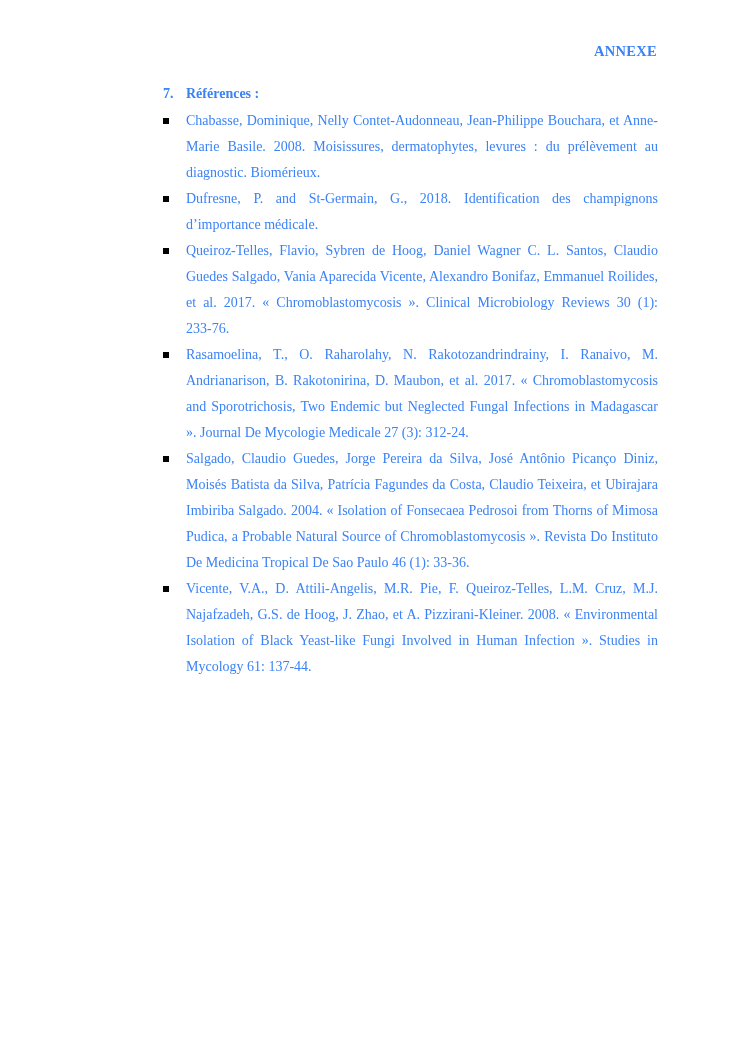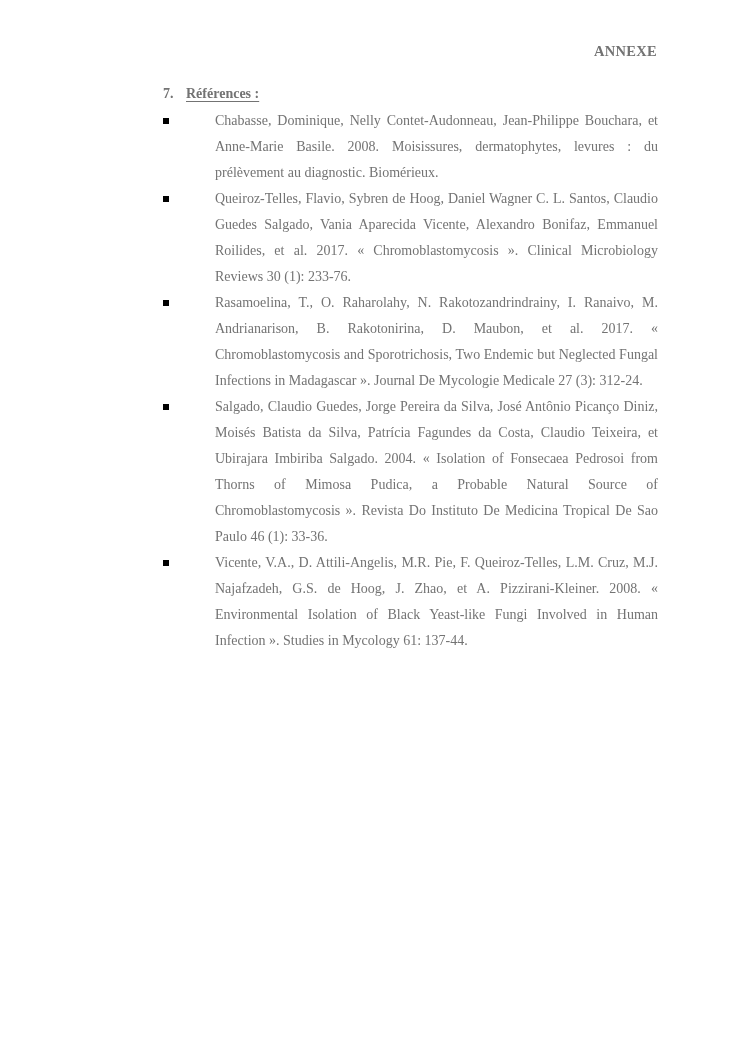--- a/index.html
+++ b/index.html
@@ -5,21 +5,21 @@
   html, body {
     margin: 0;
     padding: 0;
     background: #ffffff;
   }
   .page {
     position: relative;
     width: 745px;
     height: 741px;
     background: #ffffff;
-    color: #737373;
+    color: #3b82f6;
     font-family: "Liberation Serif", "DejaVu Serif", serif;
     font-size: 14px;
     overflow: hidden;
   }
   .annexe {
     position: absolute;
     top: 38px;
     right: 88px;
     font-weight: bold;
     font-size: 14.5px;
@@ -32,33 +32,31 @@
     left: 163px;
     display: flex;
     font-weight: bold;
     line-height: 26px;
   }
   .section-number {
     width: 23px;
     flex-shrink: 0;
   }
   .section-title {
-    text-decoration: underline;
     text-underline-offset: 3px;
   }
   .ref-list {
     position: absolute;
     top: 108px;
     left: 163px;
     width: 495px;
   }
   .ref-item {
     display: flex;
     align-items: flex-start;
-    gap: 29px;
   }
   .bullet-col {
     width: 23px;
     flex-shrink: 0;
   }
   .bullet-square {
     display: block;
     width: 6px;
     height: 6px;
     margin-top: 10px;
@@ -94,20 +92,26 @@
 
   <div class="ref-list">
 
     <div class="ref-item">
       <span class="bullet-col">
         <span class="bullet-square"></span>
       </span>
       <p class="ref-text">Chabasse, Dominique, Nelly Contet-Audonneau, Jean-Philippe Bouchara, et Anne-Marie Basile. 2008. Moisissures, dermatophytes, levures : du prélèvement au diagnostic. Biomérieux.</p>
     </div>
 
+    <div class="ref-item">
+      <span class="bullet-col">
+        <span class="bullet-square"></span>
+      </span>
+      <p class="ref-text">Dufresne, P. and St-Germain, G., 2018. Identification des champignons d’importance médicale.</p>
+    </div>
 
 
     <div class="ref-item">
       <span class="bullet-col">
         <span class="bullet-square"></span>
       </span>
       <p class="ref-text">Queiroz-Telles, Flavio, Sybren de Hoog, Daniel Wagner C. L. Santos, Claudio Guedes Salgado, Vania Aparecida Vicente, Alexandro Bonifaz, Emmanuel Roilides, et al. 2017. « Chromoblastomycosis ». Clinical Microbiology Reviews 30 (1): 233‑76.</p>
     </div>
 
     <div class="ref-item">

